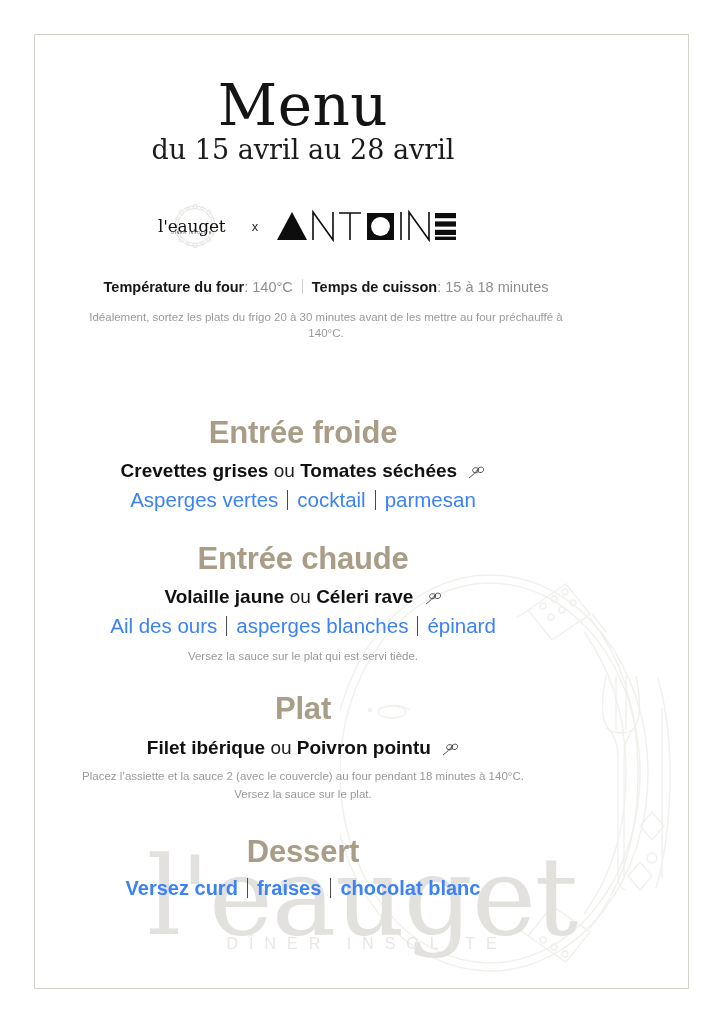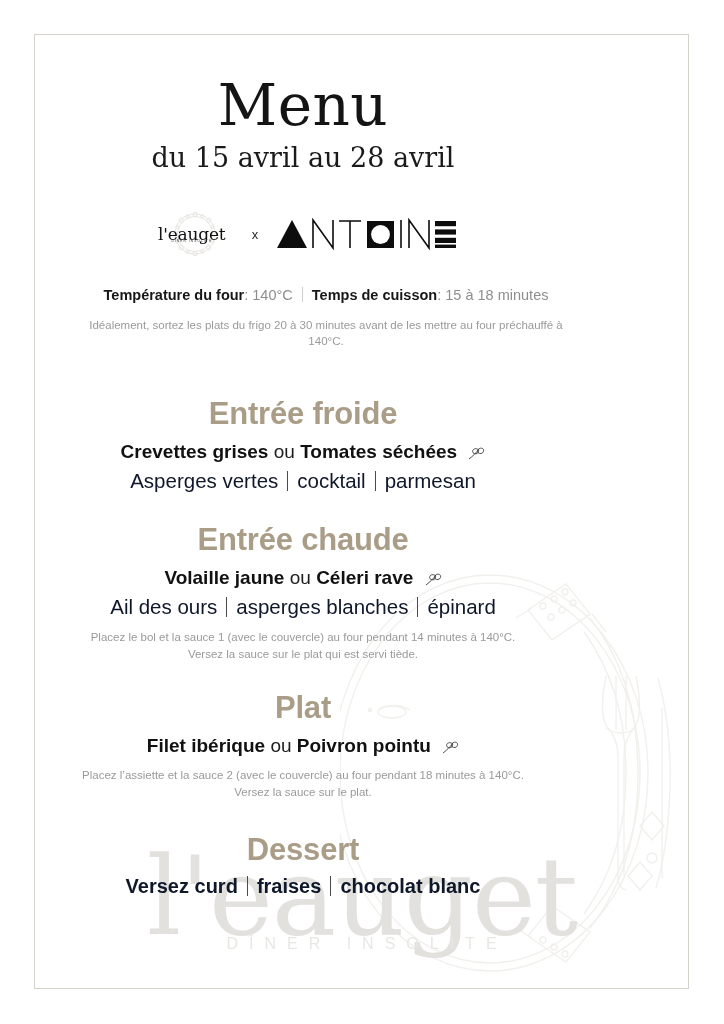--- a/index.html
+++ b/index.html
@@ -87,21 +87,21 @@
     line-height: 1;
     color: #141414;
     font-weight: 400;
     margin-top: 42px;
     letter-spacing: 0.5px;
   }
   .subtitle {
     font-family: "DejaVu Serif", "Liberation Serif", serif;
     font-size: 27px;
     color: #1a1a1a;
-    margin-top: 8px;
+    margin-top: 0;
     font-weight: 400;
   }
 
   
   .logos {
     display: flex;
     align-items: center;
     justify-content: center;
     gap: 16px;
     margin-top: 38px;
@@ -192,21 +192,21 @@
   .dish-main {
     font-size: 19px;
     color: #111111;
     margin-top: 9px;
     line-height: 1.25;
   }
   .dish-main .strong { font-weight: bold; text-align: center; }
   .dish-main .or { font-weight: 400; color: #1d1d1d; }
   .dish-sub {
     font-size: 20.5px;
-    color: #0f172a;
+    color: #3b82f6;
     font-weight: 400;
     margin-top: 4px;
     line-height: 1.3;
   }
   .dish-sub .bar {
     display: inline-block;
     width: 1px;
     height: 20px;
     background: #4a4a4a;
     vertical-align: -3px;
@@ -217,21 +217,21 @@
     font-size: 11.5px;
     color: #9a9a9a;
     line-height: 1.5;
   }
   .leaf-icon {
     display: inline-block;
     vertical-align: -2px;
     margin-left: 6px;
   }
 
-  .s-entree-froide { margin-top: 48px; }
+  .s-entree-froide { margin-top: 75px; }
   .s-entree-chaude { margin-top: 28px; }
   .s-plat          { margin-top: 27px; }
   .s-dessert       { margin-top: 32px; }
   .s-dessert .dish-sub { margin-top: 6px; font-weight: bold; font-size: 20px; }
 </style>
 </head>
 <body>
 
 <div class="page">
 
@@ -381,21 +381,20 @@
             <path d="M1 14 C5 11 8 8 11 4"></path>
             <path d="M11.2 3.6 C14.6 2.2 16.2 4.4 15.4 6.6 C14.6 8.8 11.8 9.2 10 7.6 C9 6.7 9.6 4.6 11.2 3.6 Z"></path>
             <path d="M10.4 4.6 C7.4 2.6 4.6 4.2 4.6 6.4 C4.6 8.4 7.2 9.6 9.2 8.4 C10.2 7.8 11 6 10.4 4.6 Z"></path>
           </g>
         </svg>
       </div>
       <div class="dish-sub">
         <span>Ail des ours</span><span class="bar"></span><span>asperges blanches</span><span class="bar"></span><span>épinard</span>
       </div>
       <div class="instructions">
-        <div>Placez le bol et la sauce 1 (avec le couvercle) au four pendant 14 minutes à 140°C.</div>
         <div>Versez la sauce sur le plat qui est servi tiède.</div>
       </div>
     </div>
 
     <div class="section s-plat">
       <div class="section-heading">Plat</div>
       <div class="dish-main">
         <span class="strong">Filet ibérique</span>
         <span class="or">ou</span>
         <span class="strong">Poivron pointu</span>

